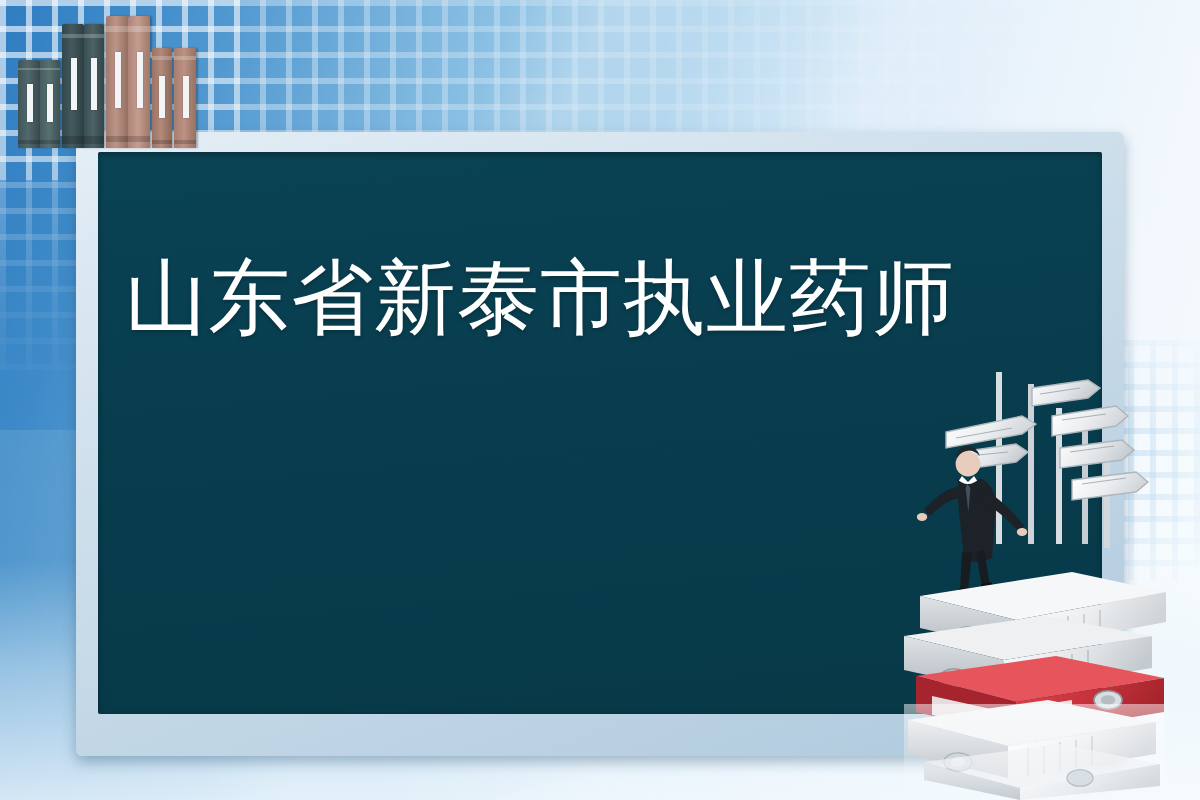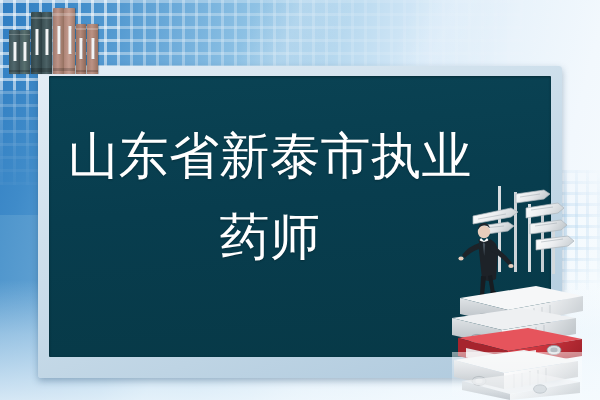--- a/index.html
+++ b/index.html
@@ -155,21 +155,21 @@
   }
 
   
   .title-block {
     position: absolute;
     left: 60px;
     top: 116px;
     width: 420px;
     text-align: center;
     color: #ffffff;
-    font-size: 50px;
+    font-size: 41px;
     line-height: 1.62;
     letter-spacing: 0.5px;
     font-weight: 400;
     white-space: pre-wrap;
     text-shadow: 0 1px 2px rgba(0,0,0,0.25);
   }
 
   
   .binder-row {
     position: absolute;

